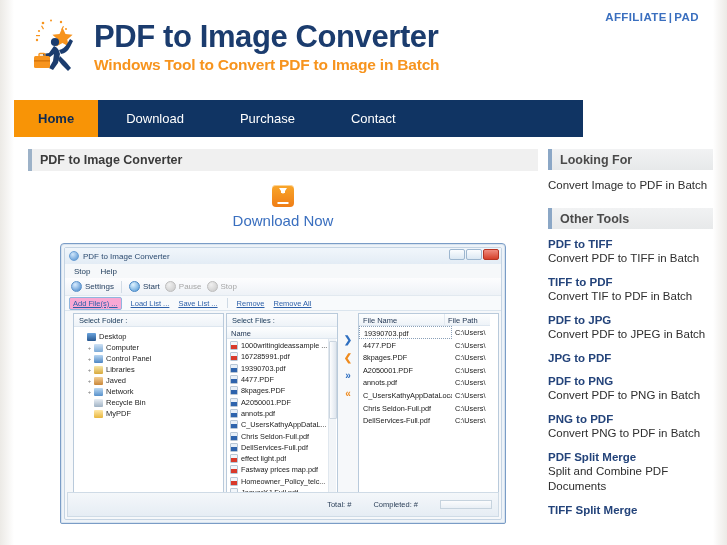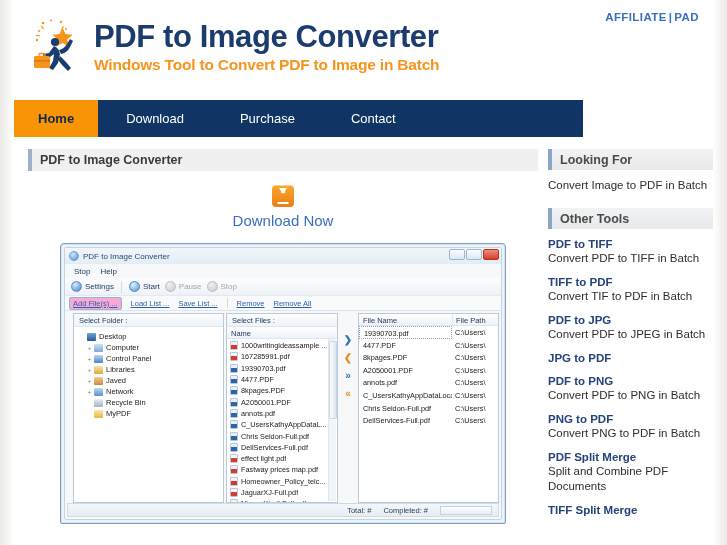--- a/index.html
+++ b/index.html
@@ -144,34 +144,34 @@
   .frow { display:flex; align-items:center; height:11.3px; padding-left:3px; font-size:7.3px; color:#1b1b1b; }
   .fico { width:8px;height:9px;margin-right:3px;border-radius:1px;flex:0 0 auto; }
   .fico.red { background:linear-gradient(to bottom,#f2f6fa 40%,#d93a2b 41%); border:1px solid #b8c7d6; }
   .fico.blue { background:linear-gradient(to bottom,#e8f0f8 40%,#2e64ad 41%); border:1px solid #b8c7d6; }
   .fname { white-space:nowrap; overflow:hidden; text-overflow:clip; }
   .vscroll { position:absolute; right:1px; top:25px; bottom:1px; width:8px;
     background:#f2f5f8; border-left:1px solid #e0e7ee; }
   .vthumb { position:absolute; left:0; top:2px; width:8px; height:78px;
     background:linear-gradient(to right,#fdfdfe,#dfe6ee); border:1px solid #ccd6e0; border-radius:1px; }
 
-  .grid-hdr { position:absolute; left:0; top:0; right:0; height:12px;
+  .grid-hdr { position:absolute; left:0; top:0; right:8px; height:12px;
     background:linear-gradient(to bottom,#fdfefe,#eef3f8); border-bottom:1px solid #dde6ef;
     display:flex; font-size:7.5px; color:#1d3250; }
   .gh-name { flex:1; padding:2px 0 0 4px; }
   .gh-path { width:46px; padding:2px 0 0 3px; border-left:1px solid #e2e9f0; }
   .grid-body { position:absolute; left:0; top:12px; right:0; bottom:0; }
   .grow { display:flex; height:12.6px; font-size:7.3px; color:#181818; }
   .grow.sel .gc-name { border:1px dotted #8aa0b8; }
   .gc-name { flex:1; padding:2px 0 0 4px; white-space:nowrap; overflow:hidden; }
   .gc-path { width:46px; padding:2px 0 0 3px; white-space:nowrap; overflow:hidden; }
 
-  .statusbar { position:absolute; left:2px; right:2px; bottom:2px; height:14px;
+  .statusbar { position:absolute; left:2px; right:2px; bottom:2px; height:25px;
     background:linear-gradient(to bottom,#f4f7fa,#e6edf4); border:1px solid #cfdbe6;
-    display:flex; align-items:center; justify-content:flex-end; padding-right:6px; gap:12px; }
+    display:flex; align-items:center; justify-content:flex-end; padding-right:6px; gap:22px; }
   .st-txt { font-size:7.5px; color:#2b3f58; }
   .st-bar { width:52px; height:9px; background:linear-gradient(to bottom,#fbfcfd,#e9eff5);
     border:1px solid #c6d3de; }
 
   .body-para { position:absolute; left:14px; top:393px; width:508px;
     font-size:12px; line-height:16px; color:#333; }
 
   
   .side { position:absolute; left:534px; top:12px; width:165px; }
   .side .sec-head { background:linear-gradient(to bottom,#f1f2f3,#e7e9ea);

